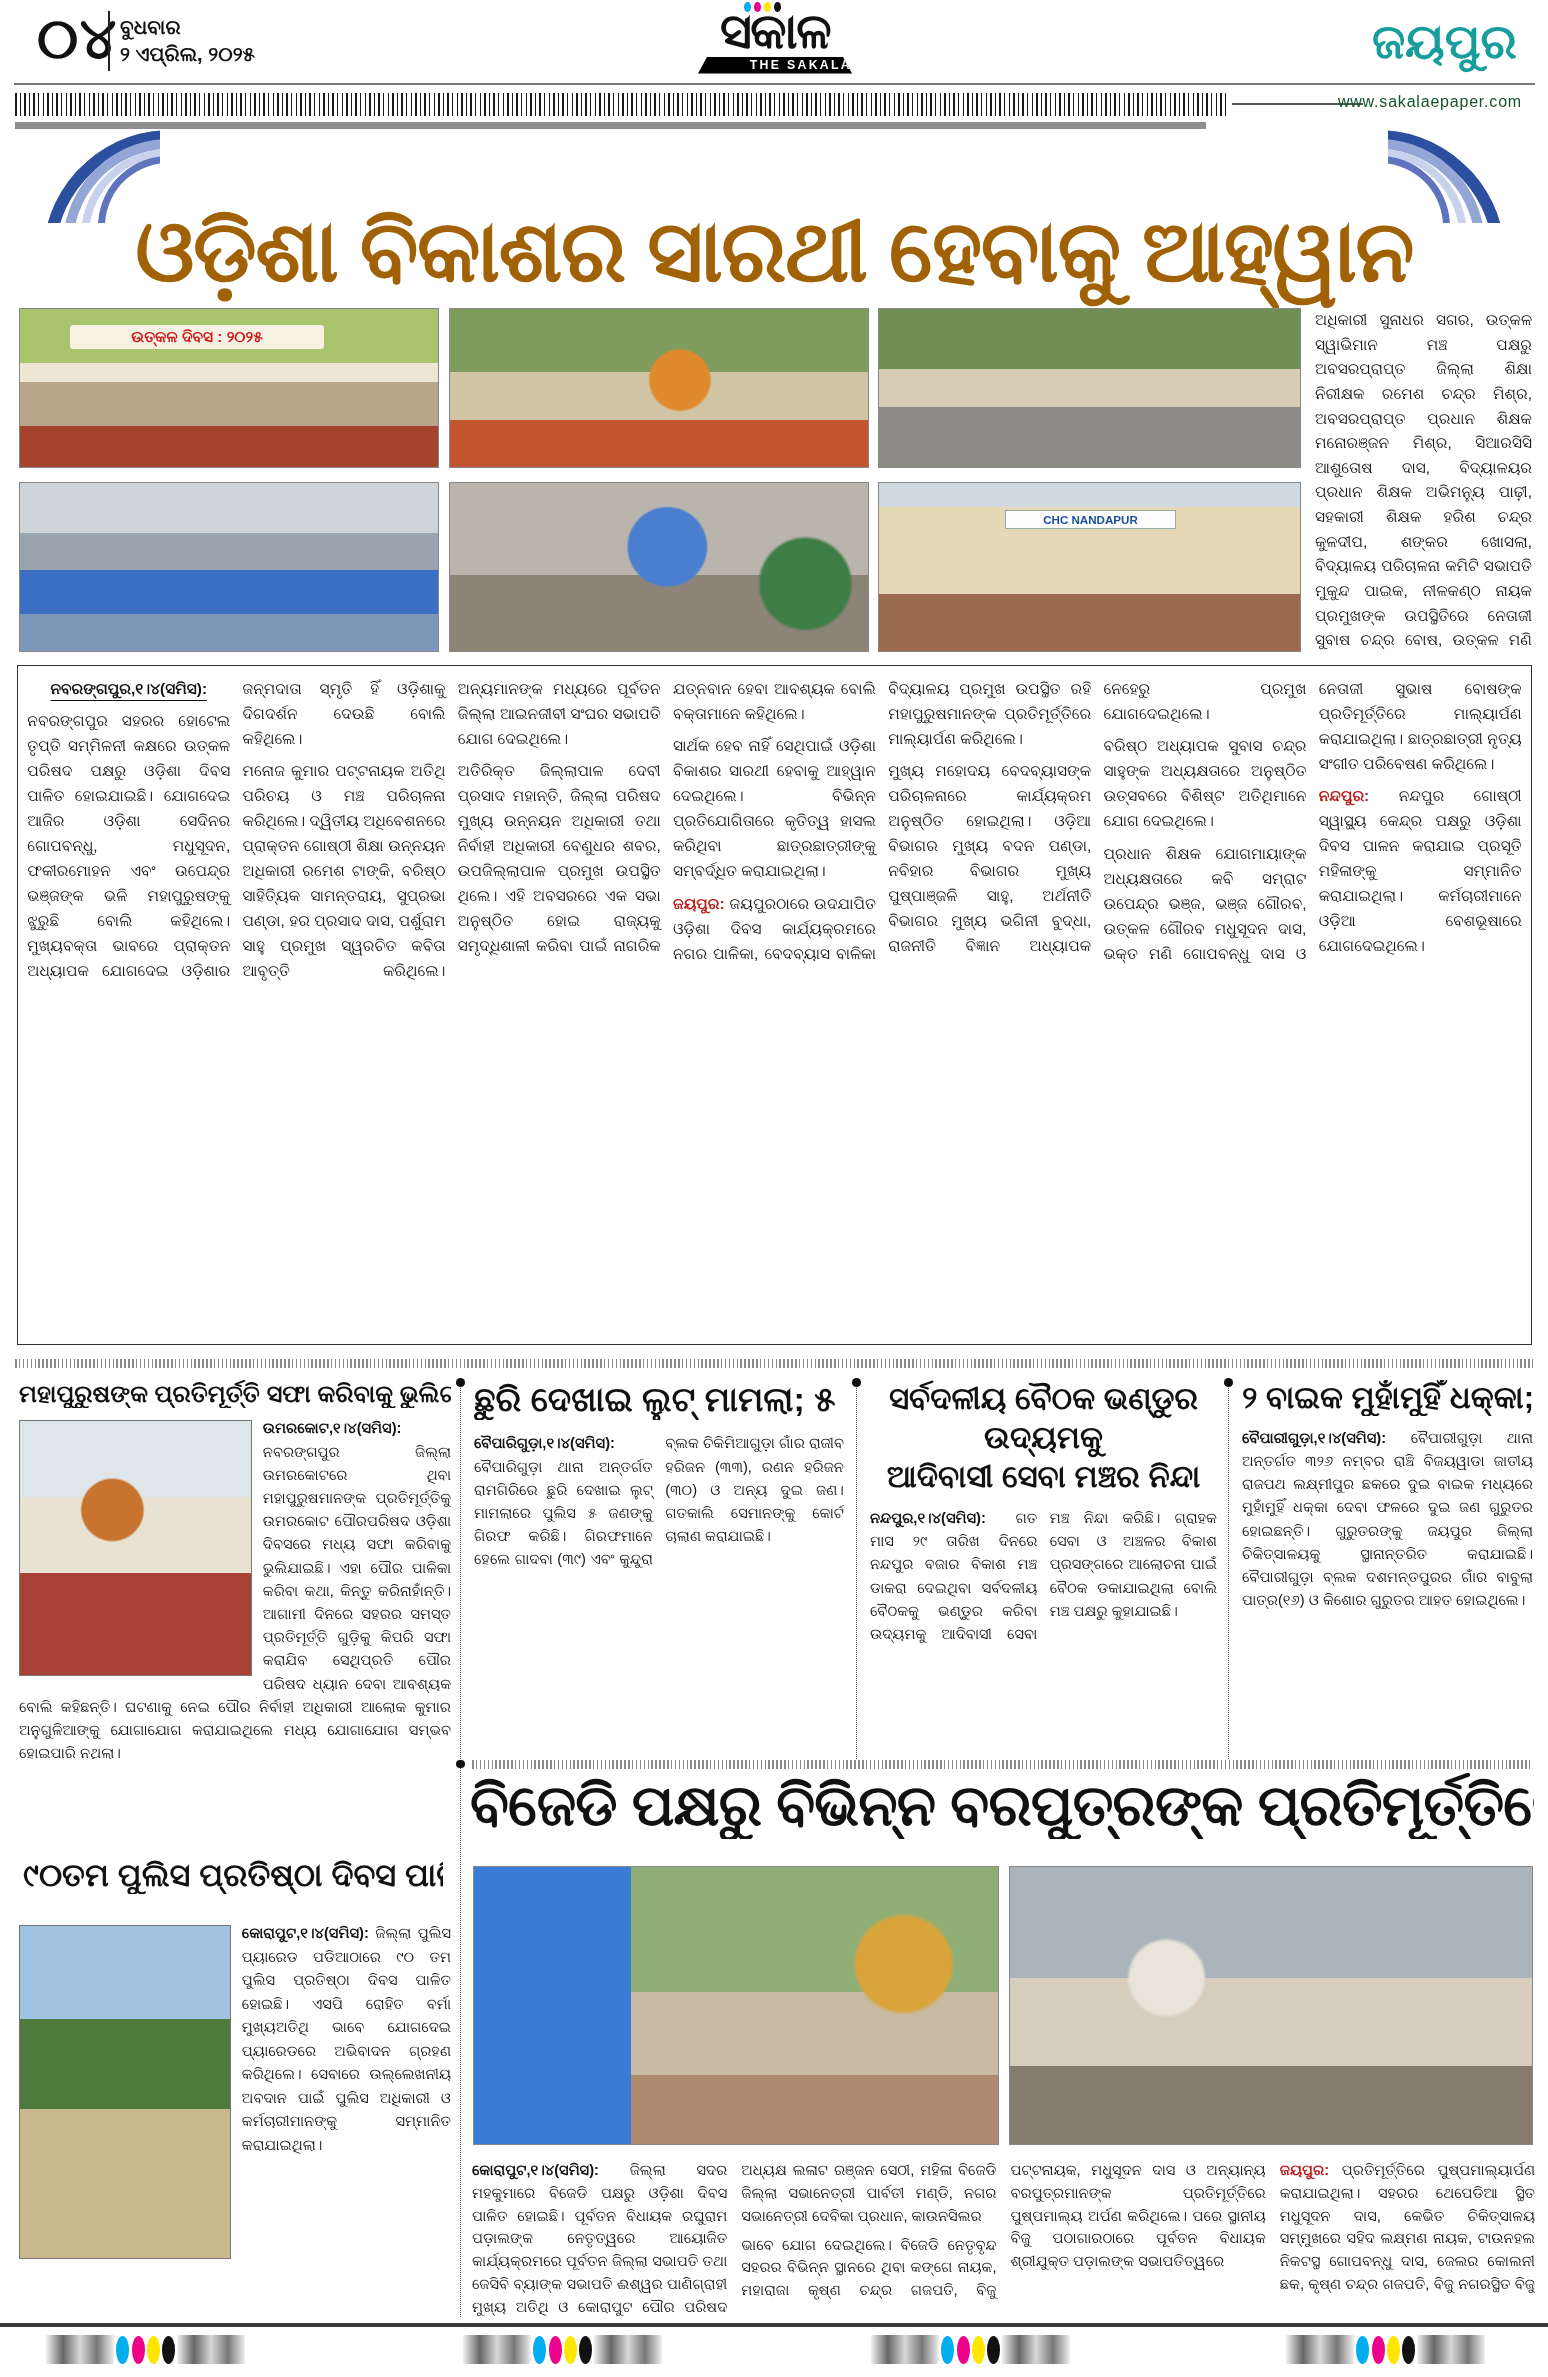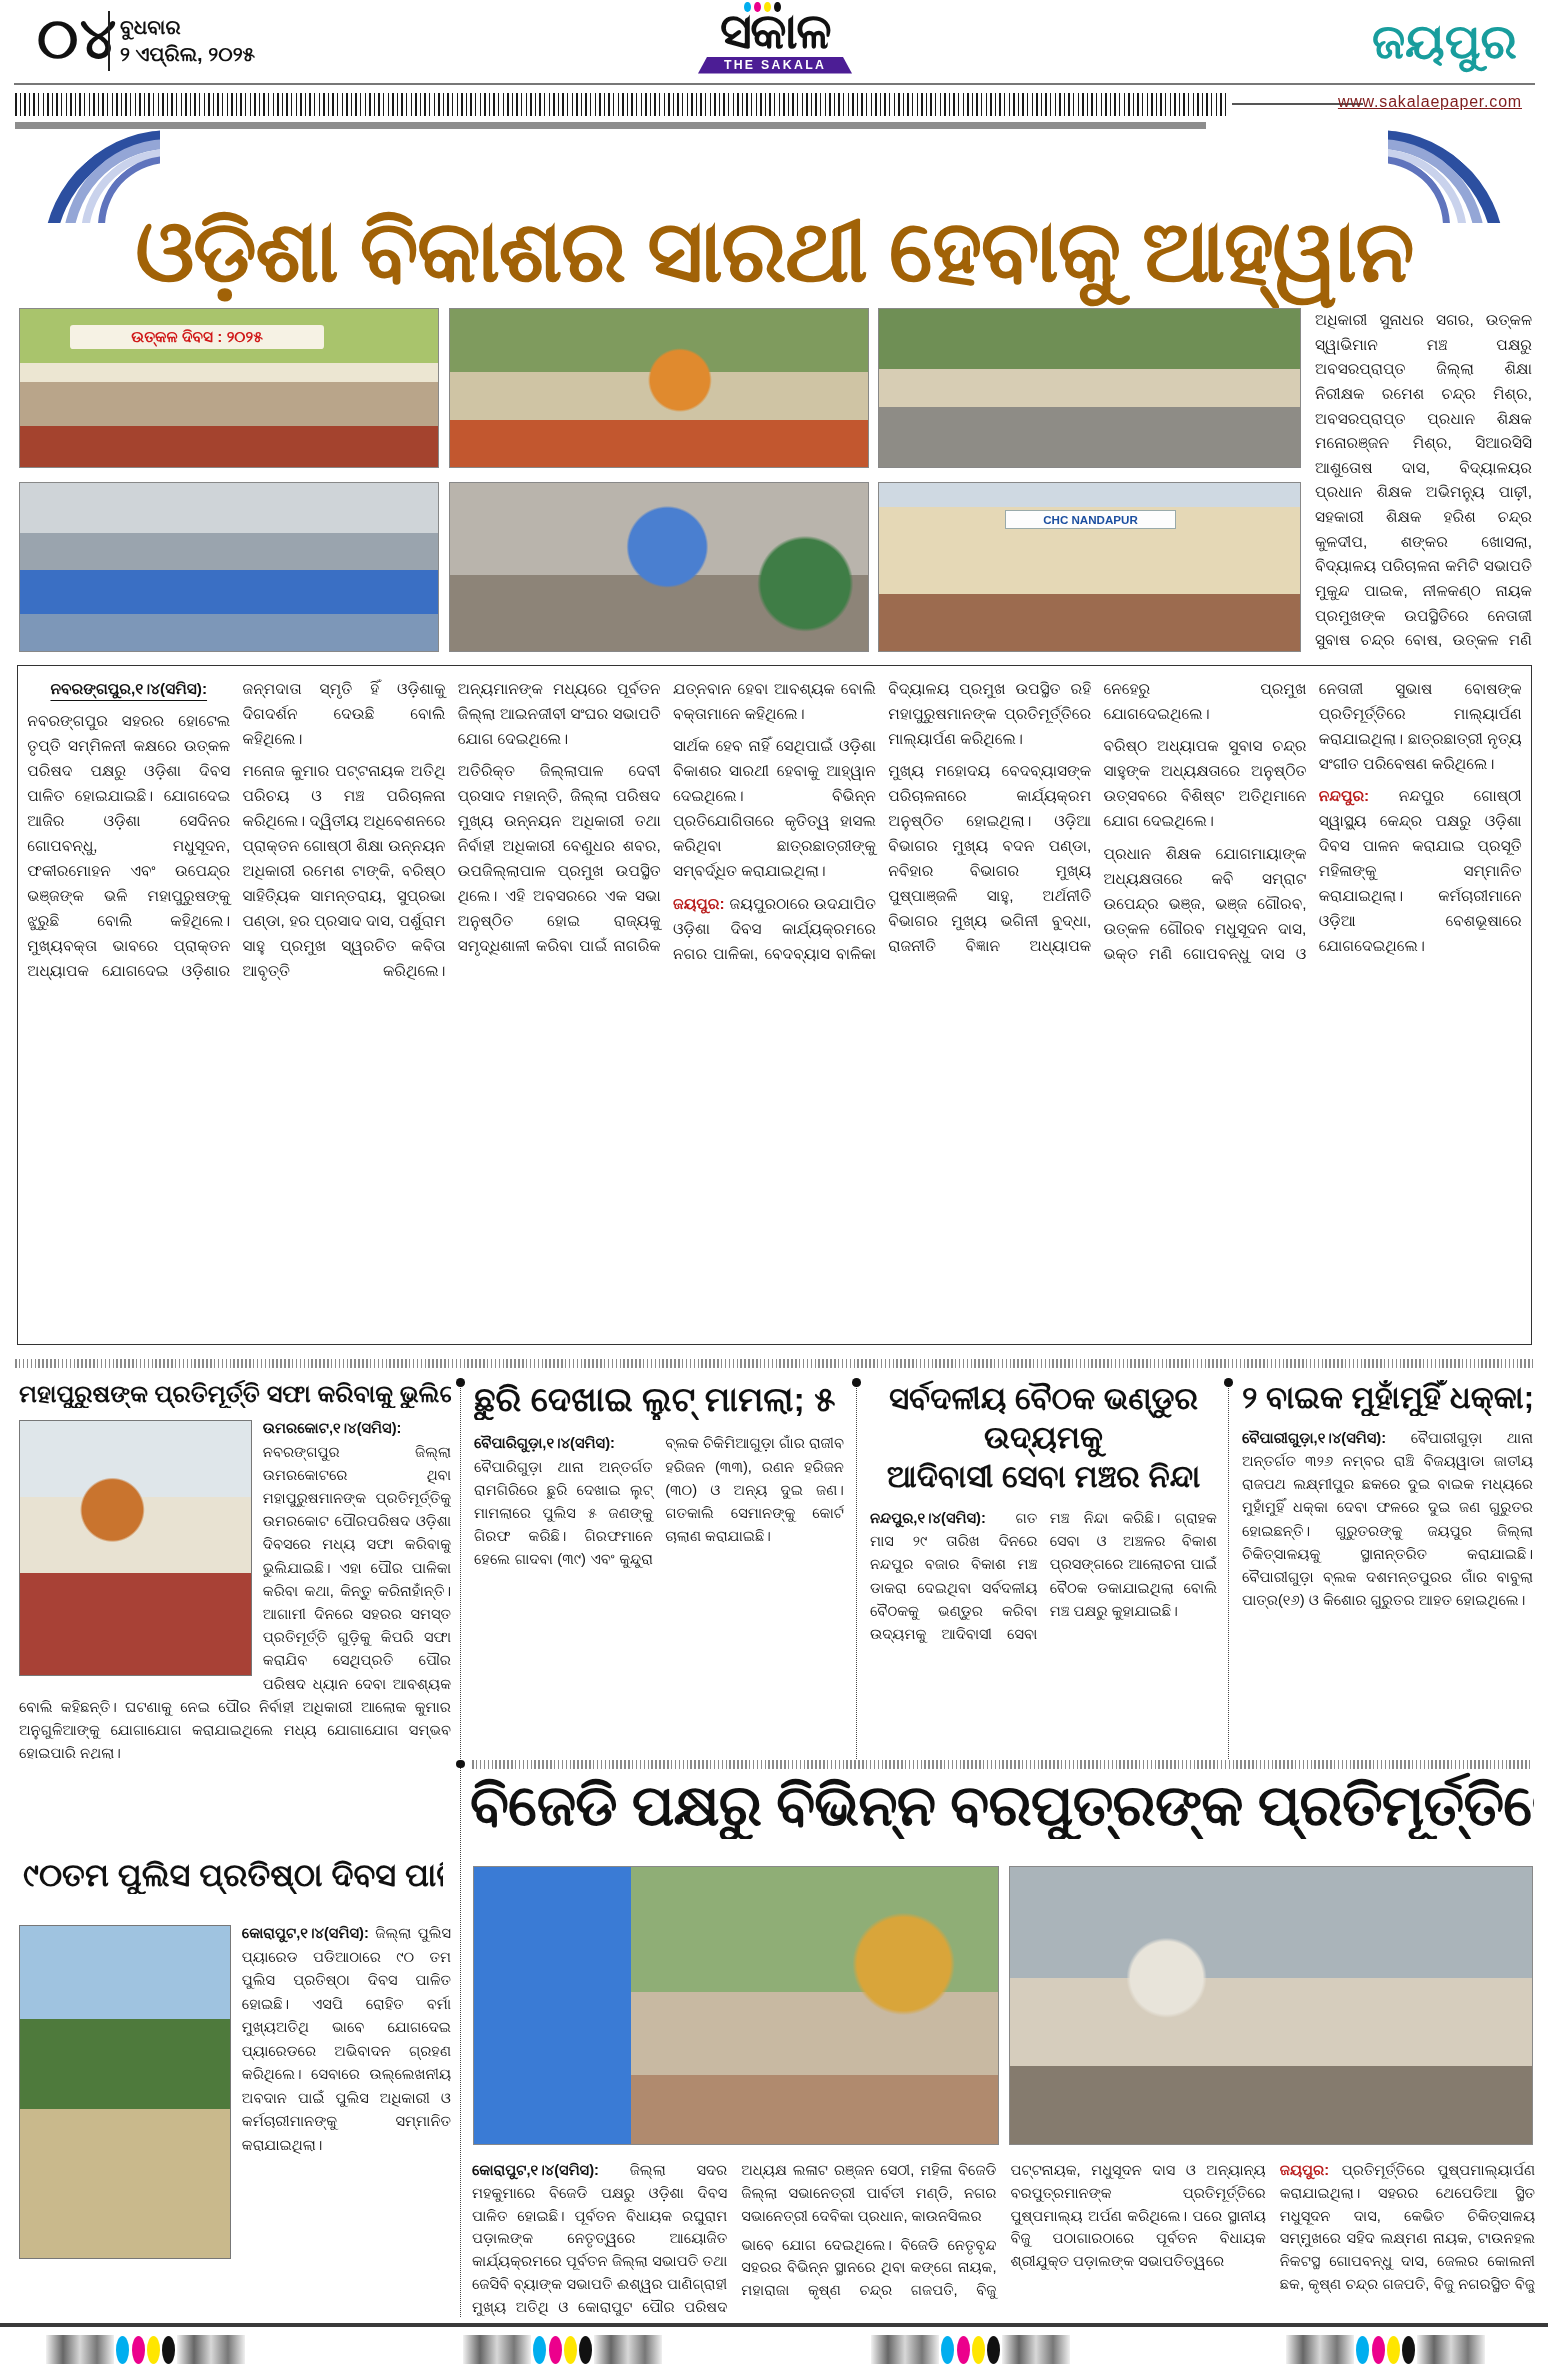--- a/index.html
+++ b/index.html
@@ -6,31 +6,31 @@
   .page{position:relative;width:1548px;height:2377px;background:#fff;overflow:hidden;
         font-family:"Liberation Sans", sans-serif;color:#111;}
 
   
   .hdr{position:absolute;left:0;top:0;width:1548px;height:81px;}
   .pageno{position:absolute;left:37px;top:4.6px;font-size:57px;font-weight:900;letter-spacing:1.5px;}
   .hdr-vrule{position:absolute;left:108px;top:10.8px;width:1.5px;height:60px;background:#222;}
   .hdr-date{position:absolute;left:120px;top:14px;font-size:20px;line-height:1.35;font-weight:600;}
   .logo{position:absolute;left:671px;top:3.1px;width:208px;text-align:center;}
   .logo-odia{font-size:49px;font-weight:900;letter-spacing:-1.5px;}
-  .logo-ribbon{margin:-4.6px auto 0;width:154px;background:#4c1d95;color:#fff;font-size:12.3px;
+  .logo-ribbon{margin:-4.6px auto 0;width:154px;background:#000000;color:#fff;font-size:12.3px;
                font-weight:700;letter-spacing:2.3px;padding:1.5px 0;
-               clip-path:polygon(6% 0,94% 0,100% 100%,0 100%);}
+               clip-path:polygon(6% 0,94% 0,100% 100%,0 100%);text-align:right;}
   .city{position:absolute;right:31px;top:14px;font-size:48px;font-weight:900;color:#189d9d;}
 
   
   .rule1{position:absolute;left:14px;top:83px;width:1521px;height:2.3px;background:#777;}
   .barcode{position:absolute;left:15.4px;top:93px;width:1211px;height:23px;
            background:repeating-linear-gradient(90deg,#1a1a1a 0 1.5px,#fff 1.5px 4.6px);}
   .web-line{position:absolute;left:1232px;top:103px;width:131px;height:1.5px;background:#555;}
-  .website{position:absolute;right:26px;top:93px;font-size:16px;color:#7f1d1d;letter-spacing:0.8px;text-decoration:underline;}
+  .website{position:absolute;right:26px;top:93px;font-size:16px;color:#14532d;letter-spacing:0.8px;}
   .graybar{position:absolute;left:15.4px;top:122px;width:1191px;height:7px;background:#8d8d8d;}
   .topmarks{position:absolute;left:744px;top:1.5px;display:flex;gap:3.1px;}
   .topmarks i{width:7px;height:10.8px;border-radius:50%;display:block;}
 
   
   .banner{position:absolute;left:158px;top:131px;width:1234px;height:68px;background:#2457a8;
           border-top:3.9px solid #1b9f9e;display:flex;align-items:center;justify-content:center;}
   .banner-text{color:#fff;font-size:45px;font-weight:900;white-space:nowrap;}
   .sw{position:absolute;top:130px;width:131px;height:93px;overflow:hidden;}
   .sw.left{left:29px;} .sw.right{right:29px;transform:scaleX(-1);}

